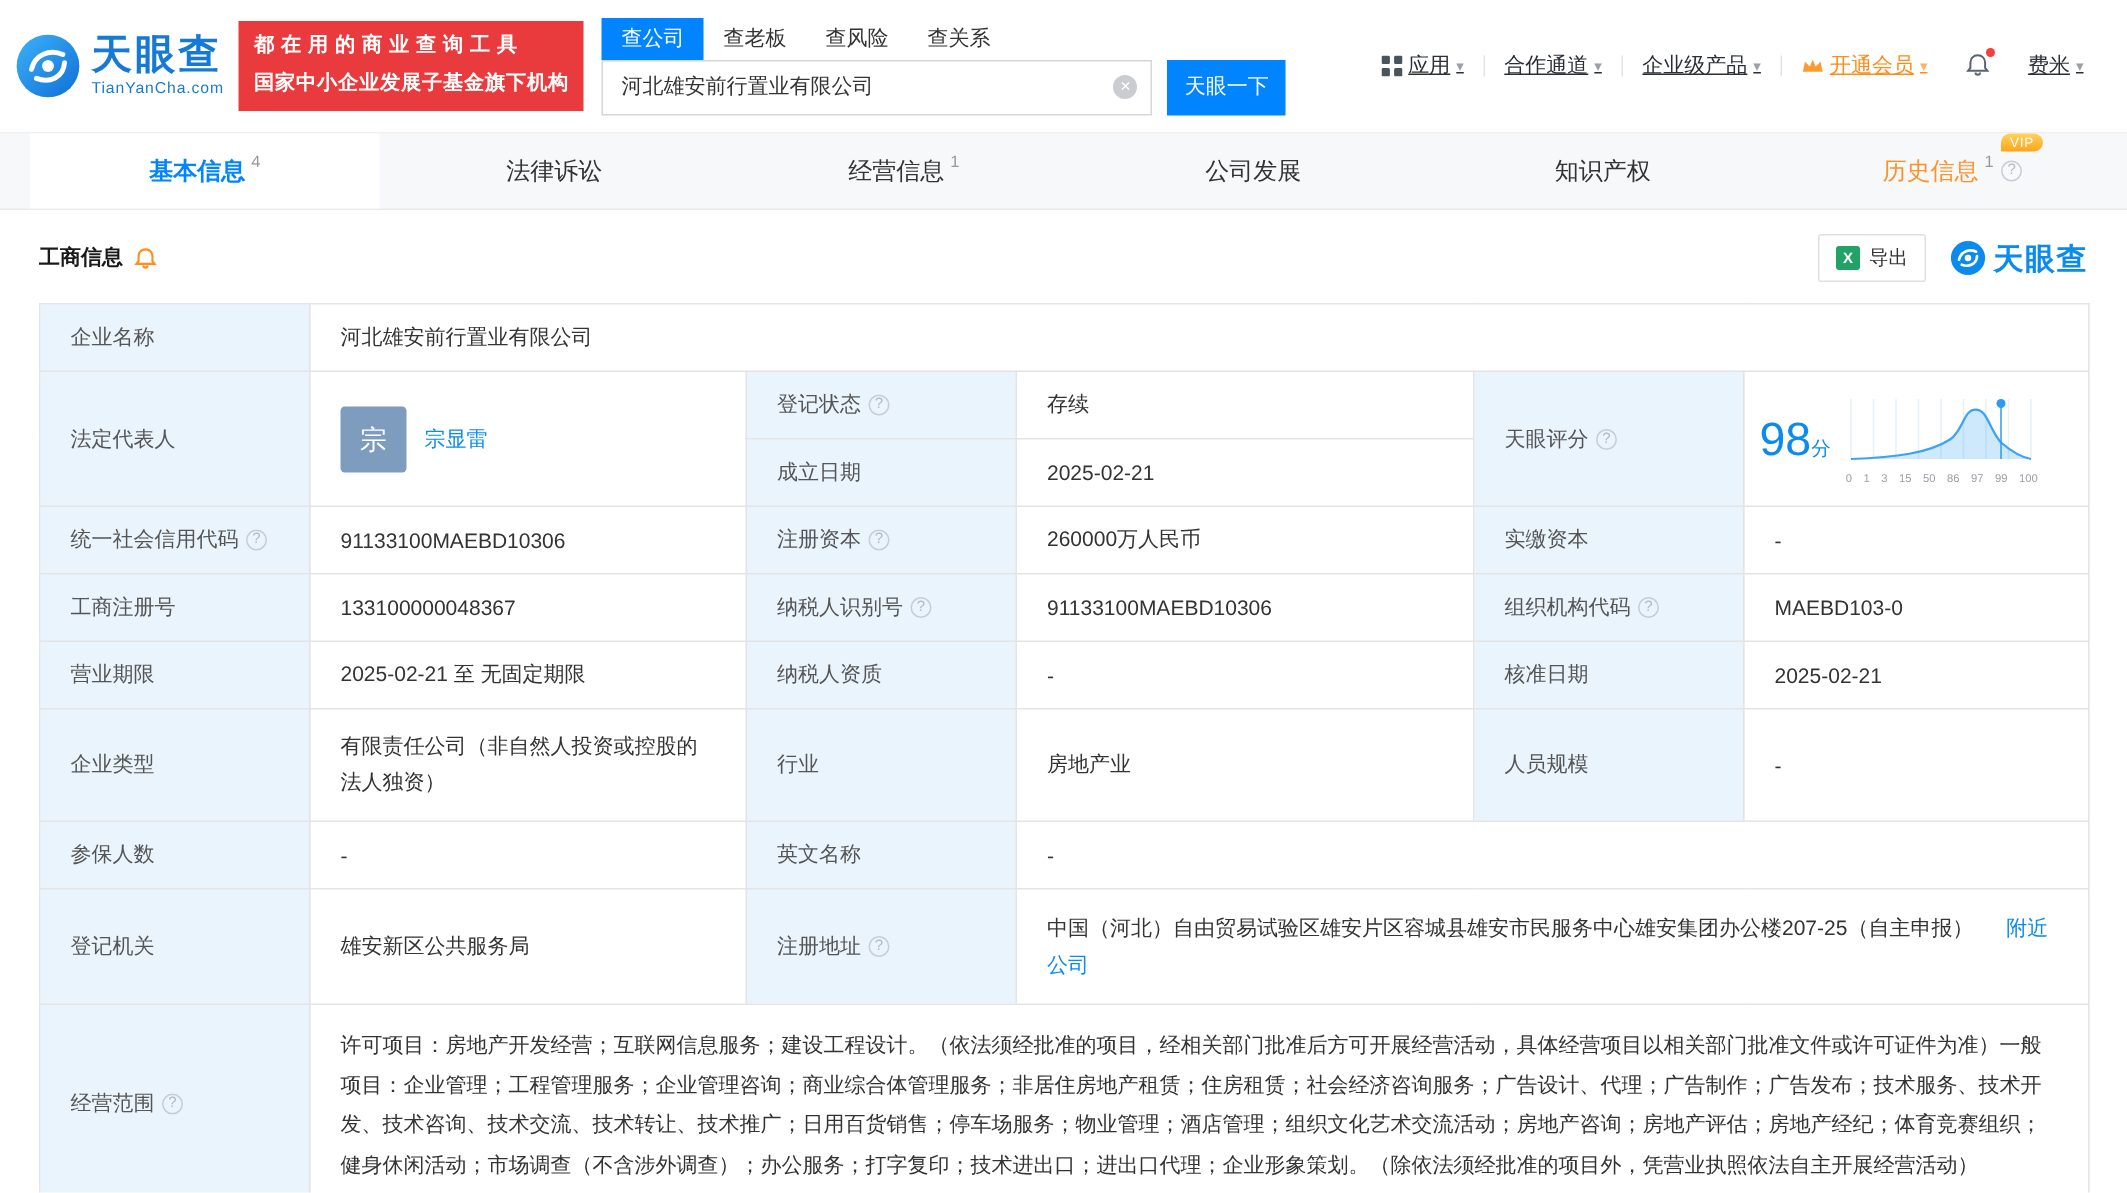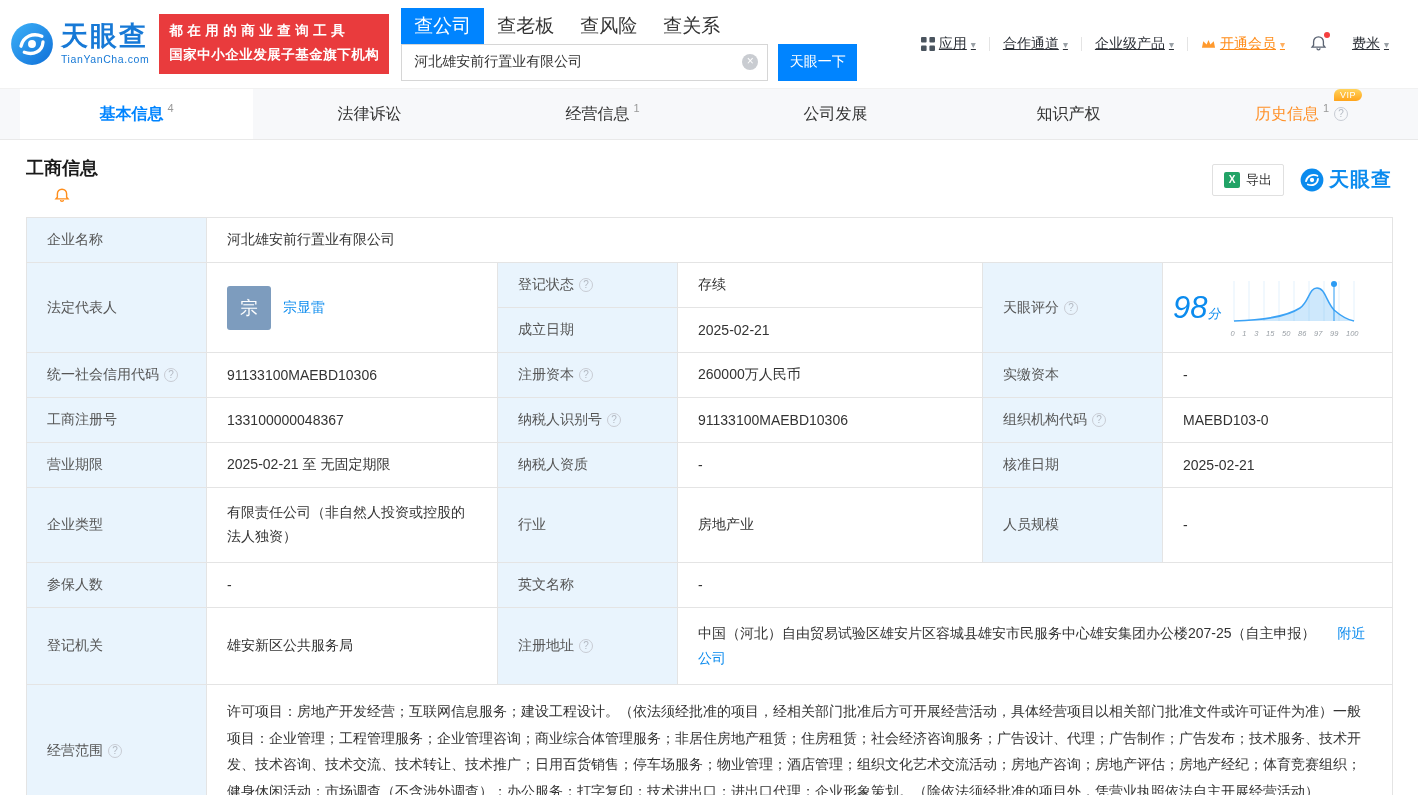--- a/index.html
+++ b/index.html
@@ -12,21 +12,21 @@
   }
   
   .topbar { display:flex; align-items:center; height:88px; padding:0 16px 0 10px; background:#fff; }
   .logo { display:flex; align-items:center; gap:7px; cursor:pointer; }
   .logo-txt .cn { font-size:27px; font-weight:bold; color:#1779d6; letter-spacing:2px; line-height:1; }
   .logo-txt .en { font-size:10.5px; color:#1779d6; letter-spacing:.6px; margin-top:3px; }
   .promo { margin-left:10px; background:#e93b3d; color:#fff; font-weight:bold; font-size:13.5px; padding:7px 10px; line-height:1.7; }
   .promo .l1 { letter-spacing:4.5px;font-family:Liberation Mono, monospace; }
   .promo .l2 { letter-spacing:.5px; }
   .search-block { margin-left:12px; width:456px; }
-  .search-tabs { display:flex; font-size:19px; align-items:flex-end; }
+  .search-tabs { display:flex; font-size:14px; align-items:flex-end; }
   .search-tab { padding:5px 13px; color:#333; cursor:pointer; }
   .search-tab.active { background:#0084ff; color:#fff; }
   .search-row { display:flex; align-items:center; }
   .search-input-wrap { position:relative; width:372px; }
   .search-input { width:100%; height:37px; border:1px solid #d6d6d6; padding:0 34px 0 12px; font-size:14px; color:#333; outline:none; font-family:inherit; }
   .clear-icon { position:absolute; right:10px; top:50%; transform:translateY(-50%); width:16px; height:16px; border-radius:50%; background:#c9ccd1; color:#fff; font-size:12px; line-height:15px; text-align:center; cursor:pointer; }
   .search-btn { width:80px; height:37px; margin-left:10px; background:#0084ff; color:#fff; border:none; font-size:14px; cursor:pointer; font-family:inherit; }
   .top-nav { margin-left:auto; display:flex; align-items:center; color:#2b2f36; }
   .nav-item { display:flex; align-items:center; gap:4px; padding:0 13px; cursor:pointer; white-space:nowrap;text-decoration:underline; }
   .nav-sep { width:1px; height:14px; background:#e4e4e4; }
@@ -39,35 +39,35 @@
   .page-tabs { display:flex; height:52px; background:#f7f8fa; border-top:1px solid #f1f1f1; border-bottom:1px solid #e9e9e9; }
   .ptab { flex:1; display:flex; align-items:center; justify-content:center; font-size:16px; color:#333; cursor:pointer; }
   .ptab.active { background:#fff; color:#0084ff; font-weight:bold;margin-left:20px; }
   .ptab.history { color:#ff9129; }
   .tab-inner { position:relative; display:flex; align-items:center; }
   .tab-badge { font-size:11px; color:#999; margin-left:4px; position:relative; top:-6px; font-weight:normal; }
   .help { display:inline-block; width:14px; height:14px; border:1px solid #c8ccd4; border-radius:50%; color:#b3b9c2; font-size:10px; line-height:12px; text-align:center; margin-left:5px; font-weight:normal; cursor:pointer; flex:none; }
   .vip-tag { position:absolute; top:-15px; right:-14px; background:linear-gradient(#ffd35c,#ffa41b); color:#fff; font-size:9px; font-weight:normal; padding:1px 6px; border-radius:7px 7px 7px 1px; letter-spacing:.5px; }
   
   .section-head { display:flex; align-items:center; padding:16px 26px 12px; }
-  .sec-title { display:flex; align-items:center; gap:7px; font-size:18px; font-weight:bold; color:#1a1a1a;flex-direction:column; }
+  .sec-title { display:flex; align-items:center; gap:7px; font-size:14px; font-weight:bold; color:#1a1a1a; }
   .sec-right { margin-left:auto; display:flex; align-items:center; gap:16px; }
   .export-btn { display:flex; align-items:center; gap:6px; border:1px solid #e0e0e0; border-radius:2px; padding:6px 11px; font-size:13px; color:#333; background:#fff; cursor:pointer; }
   .excel-ic { width:16px; height:16px; background:#21a366; color:#fff; font-size:10px; font-weight:bold; display:flex; align-items:center; justify-content:center; border-radius:2px; }
   .brand-mark { display:flex; align-items:center; gap:5px; color:#0b8bee; font-weight:bold; font-size:20px; letter-spacing:1px; }
   
   .info-table { width:1366px; margin:2px 26px 8px; border-collapse:collapse; table-layout:fixed; }
   .info-table td { border:1px solid #e4e4e4; padding:13px 20px; font-size:14px; color:#333; vertical-align:middle; word-break:break-all; }
   .info-table td.lbl { background:#e9f4fd; color:#555; }
   .lbl-inner { display:flex; align-items:center; }
   .green { color:#0abf5b; }
   .link { color:#0b8bee; cursor:pointer; text-decoration:none; }
   .rep-cell { display:flex; align-items:center; gap:12px; }
   .avatar { width:44px; height:44px; flex:none; background:#7d9cbe; color:#fff; font-size:18px; display:flex; align-items:center; justify-content:center; border-radius:3px; cursor:pointer; }
-  .score-cell { padding:6px 10px !important;font-style:italic; }
+  .score-cell { padding:6px 10px !important; }
   .score-flex { display:flex; align-items:center; gap:10px; }
   .score-num { font-size:31px; color:#0b8bee; line-height:1; }
   .score-unit { font-size:13px; color:#0b8bee; }
   .score-chart { width:130px; }
   .axis-row { display:flex; justify-content:space-between; font-size:7.5px; color:#9aa0a6; width:128px; margin-top:1px; }
   .scope-cell { line-height:1.9; text-align:left; }
   .addr-cell { line-height:1.8; }
   .addr-link { margin-left:18px; }
   .wrap2 { line-height:1.7; }
 </style>

